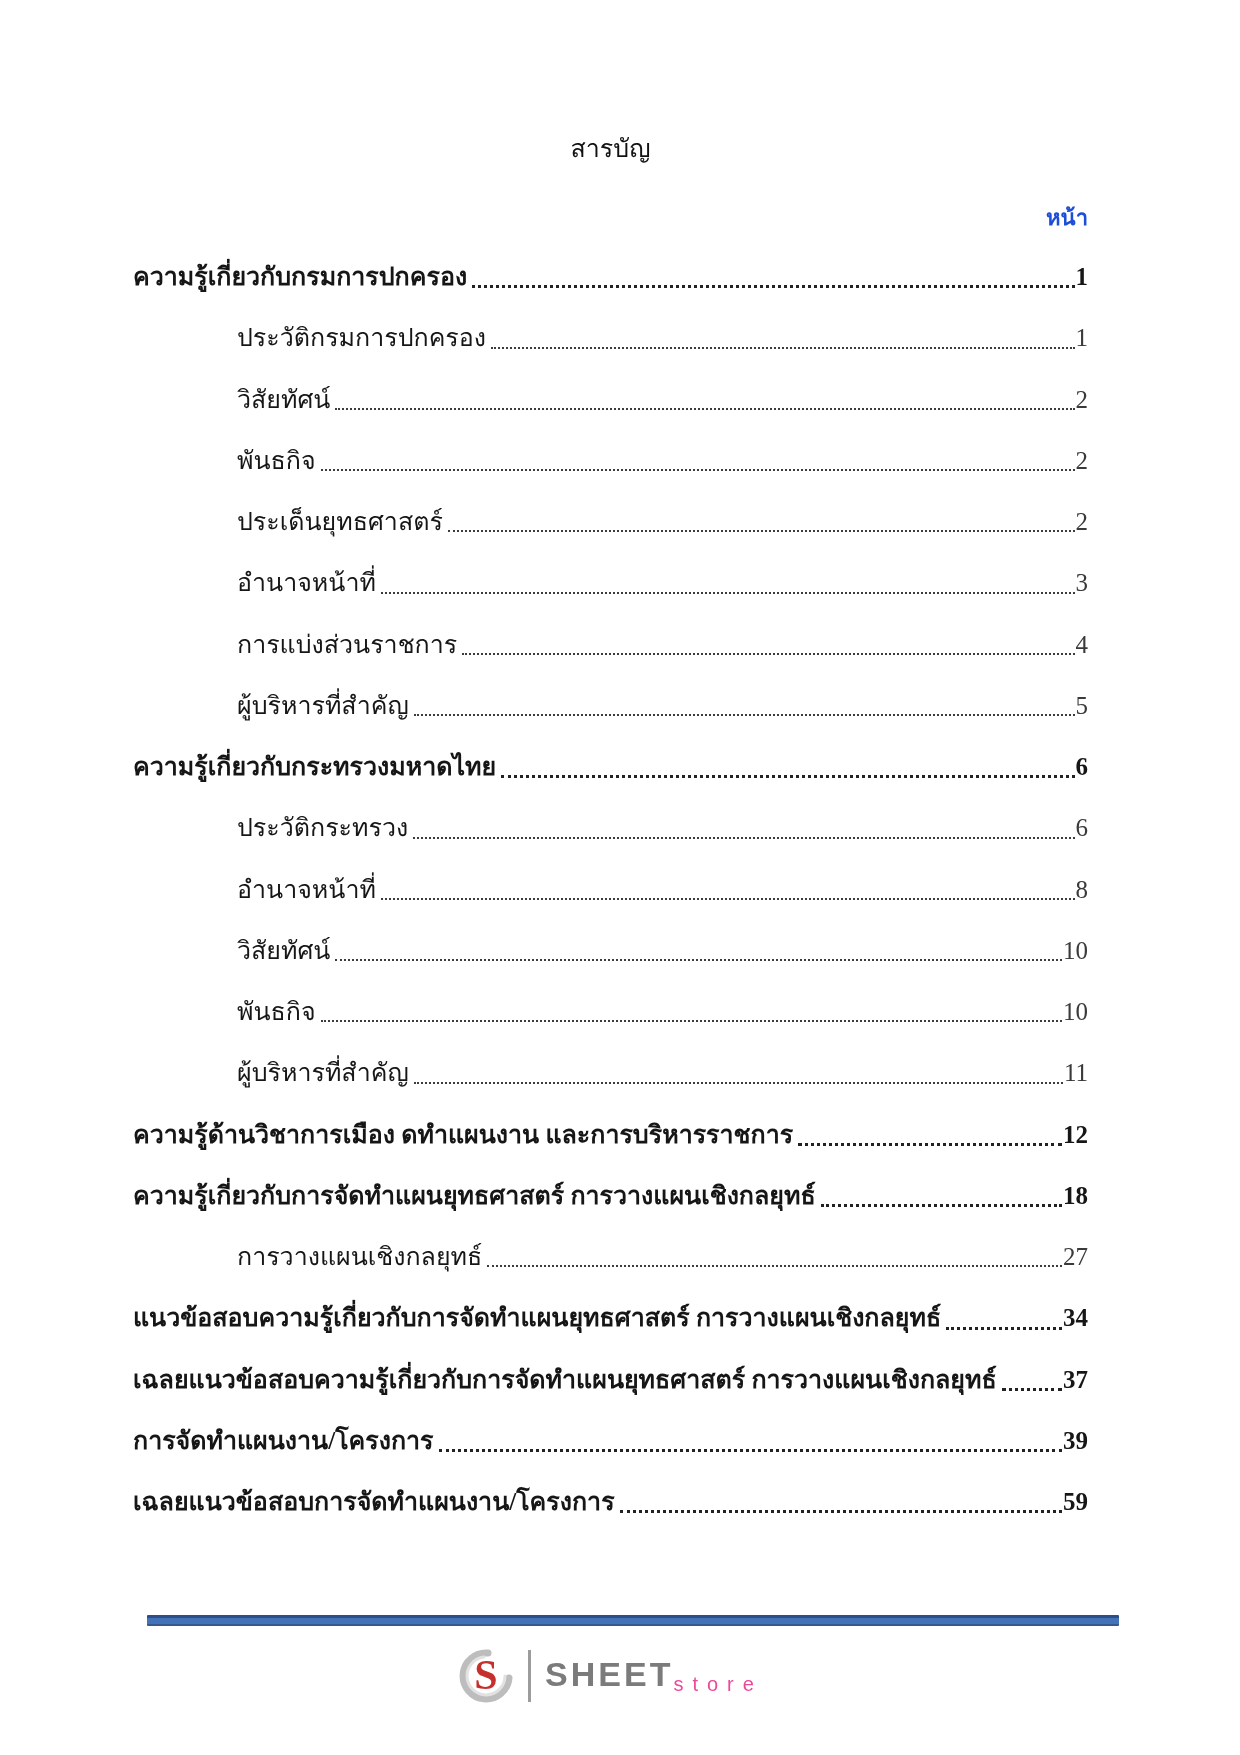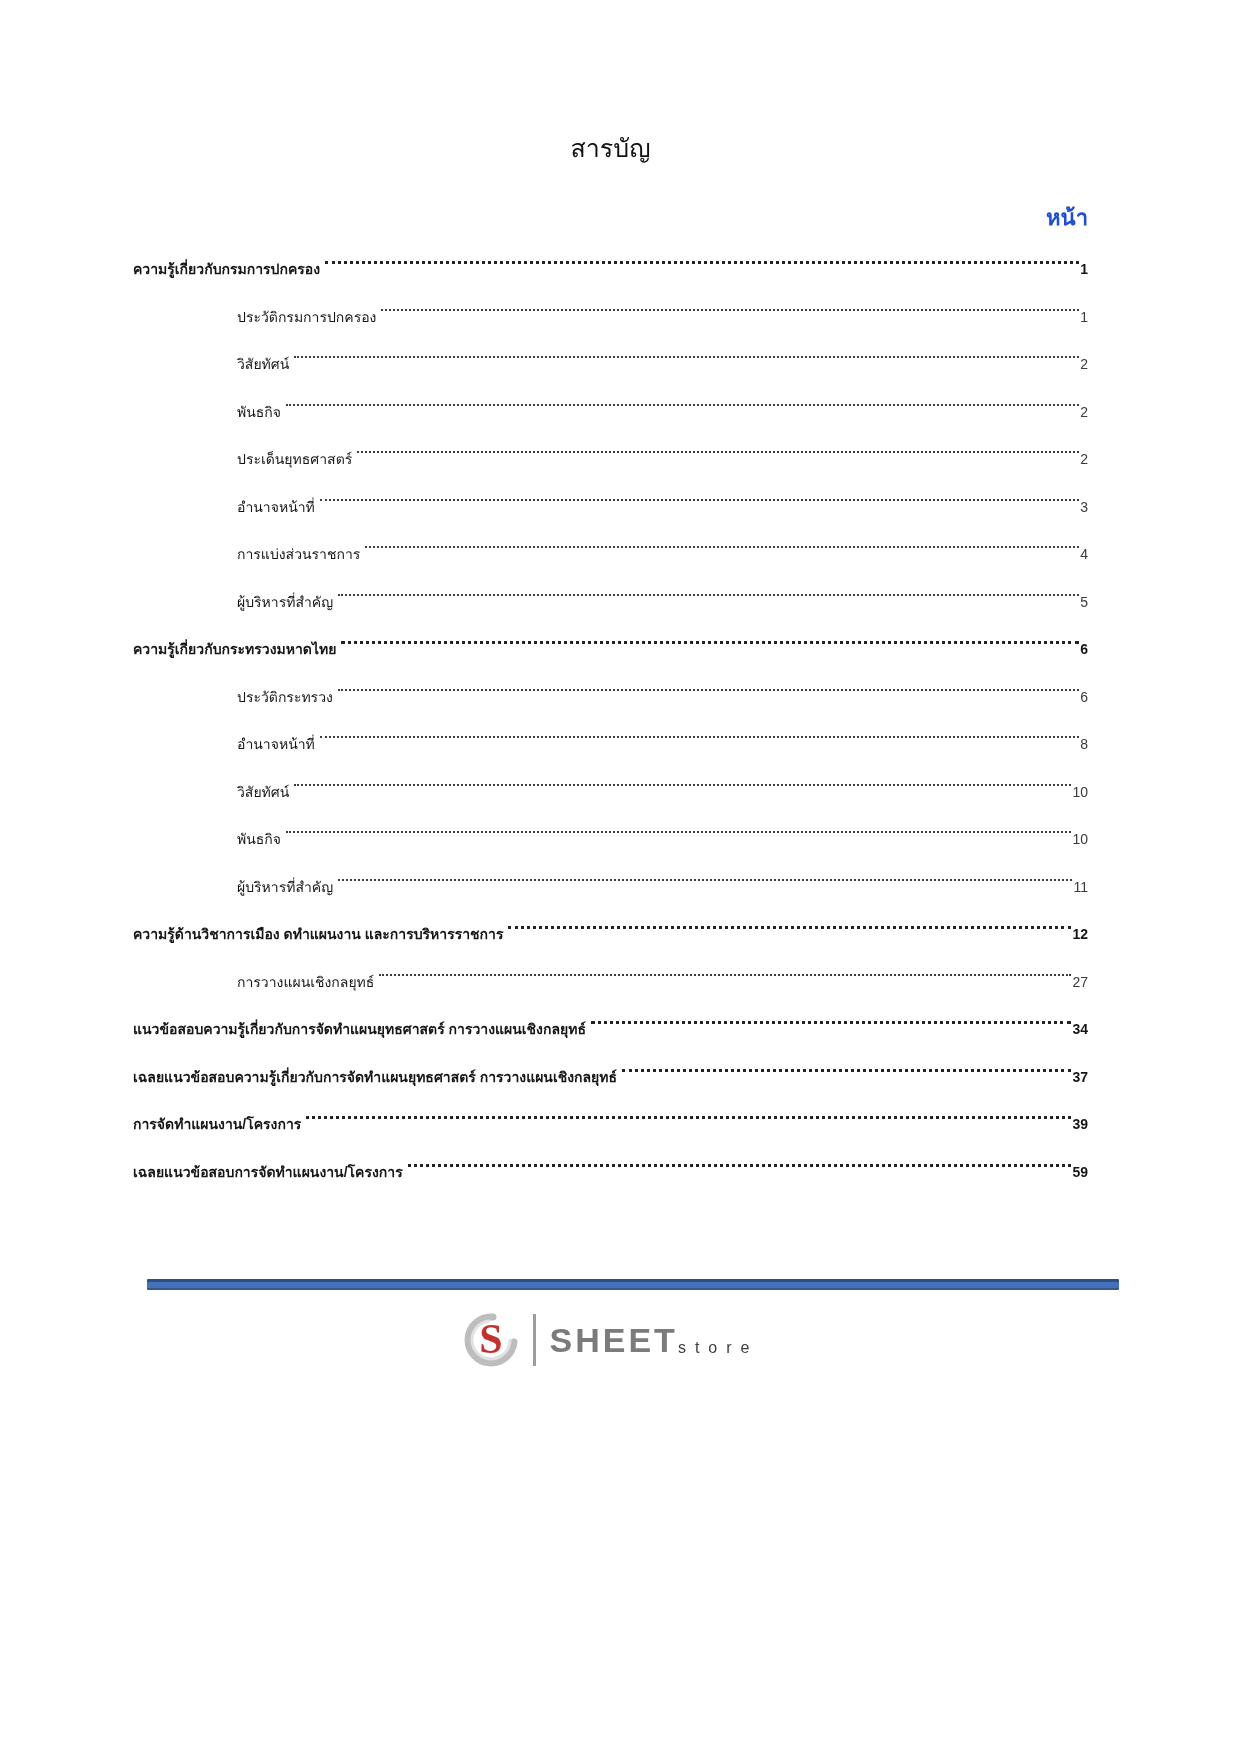--- a/index.html
+++ b/index.html
@@ -28,24 +28,25 @@
   .page-col-header {
     text-align: right;
     font-size: 22px;
     font-weight: bold;
     color: #1d4ed8;
     margin-bottom: 26px;
   }
   .toc-list { width: 100%; }
   .toc-row {
     display: flex;
-    align-items: flex-start;
-    font-size: 14px;
+    align-items: flex-end;
+    font-size: 25px;
     margin-bottom: 30px;
     line-height: 1.25;
+    font-family: Liberation Serif, serif;
   }
   .toc-row.level-1 { padding-left: 104px; }
   .toc-row.bold .toc-label,
   .toc-row.bold .toc-page { font-weight: bold; }
   .toc-label { white-space: nowrap; color: #161616; }
   .toc-dots {
     flex: 1 1 auto;
     border-bottom: 2px dotted #3c3c3c;
     margin: 0 1px 5px 5px;
     min-width: 30px;
@@ -84,23 +85,23 @@
   }
   .brand-text { display: flex; flex-direction: row; }
   .brand-name {
     font-size: 34px;
     font-weight: bold;
     letter-spacing: 3px;
     color: #7b7b7b;
     line-height: 1.0;
   }
   .brand-sub {
-    font-size: 16px;
+    font-size: 20px;
     letter-spacing: 9px;
-    color: #404040;
+    color: #ec4899;
     margin-top: 16px;
   }
 </style>
 </head>
 <body>
 
 <div class="page">
 
   <div class="doc-title">สารบัญ</div>
 
@@ -190,20 +191,25 @@
       <span class="toc-dots"></span>
       <span class="toc-page">11</span>
     </div>
 
     <div class="toc-row level-0 bold">
       <span class="toc-label">ความรู้ด้านวิชาการเมือง ดทำแผนงาน และการบริหารราชการ</span>
       <span class="toc-dots"></span>
       <span class="toc-page">12</span>
     </div>
 
+    <div class="toc-row level-0 bold">
+      <span class="toc-label">ความรู้เกี่ยวกับการจัดทำแผนยุทธศาสตร์ การวางแผนเชิงกลยุทธ์</span>
+      <span class="toc-dots"></span>
+      <span class="toc-page">18</span>
+    </div>
 
     <div class="toc-row level-1">
       <span class="toc-label">การวางแผนเชิงกลยุทธ์</span>
       <span class="toc-dots"></span>
       <span class="toc-page">27</span>
     </div>
 
     <div class="toc-row level-0 bold">
       <span class="toc-label">แนวข้อสอบความรู้เกี่ยวกับการจัดทำแผนยุทธศาสตร์ การวางแผนเชิงกลยุทธ์</span>
       <span class="toc-dots"></span>

